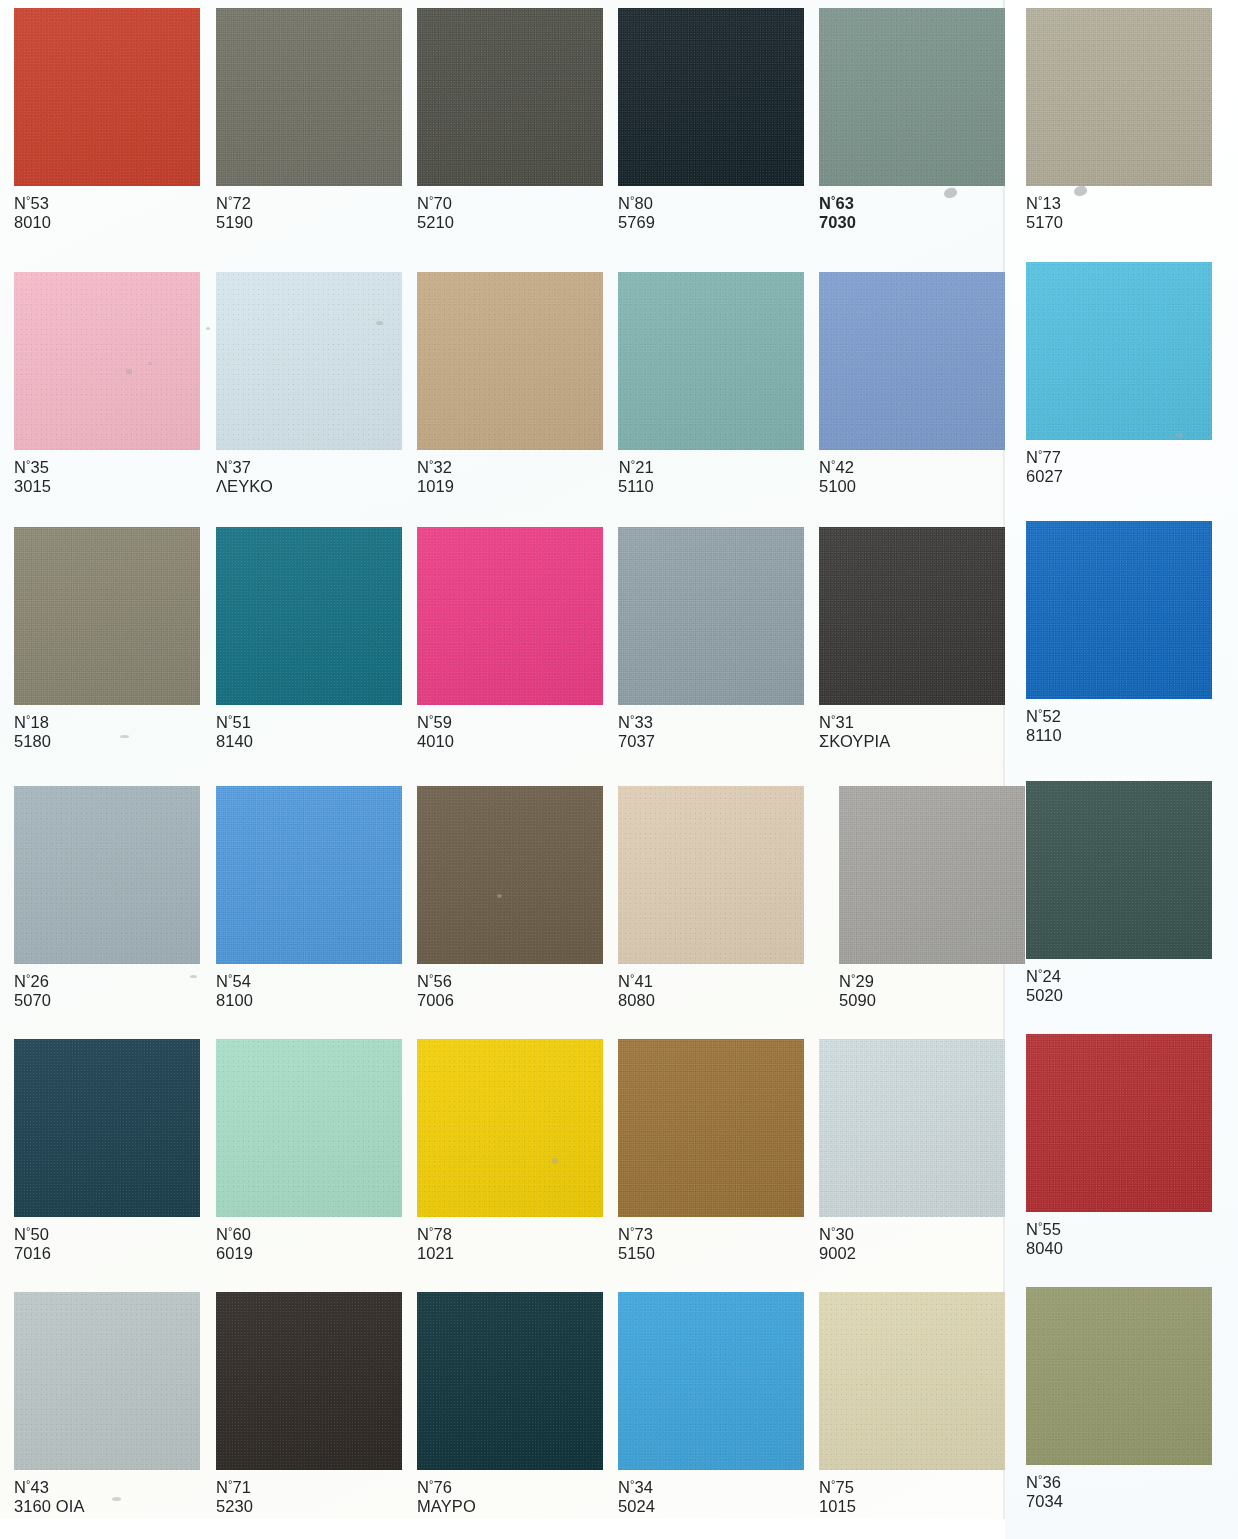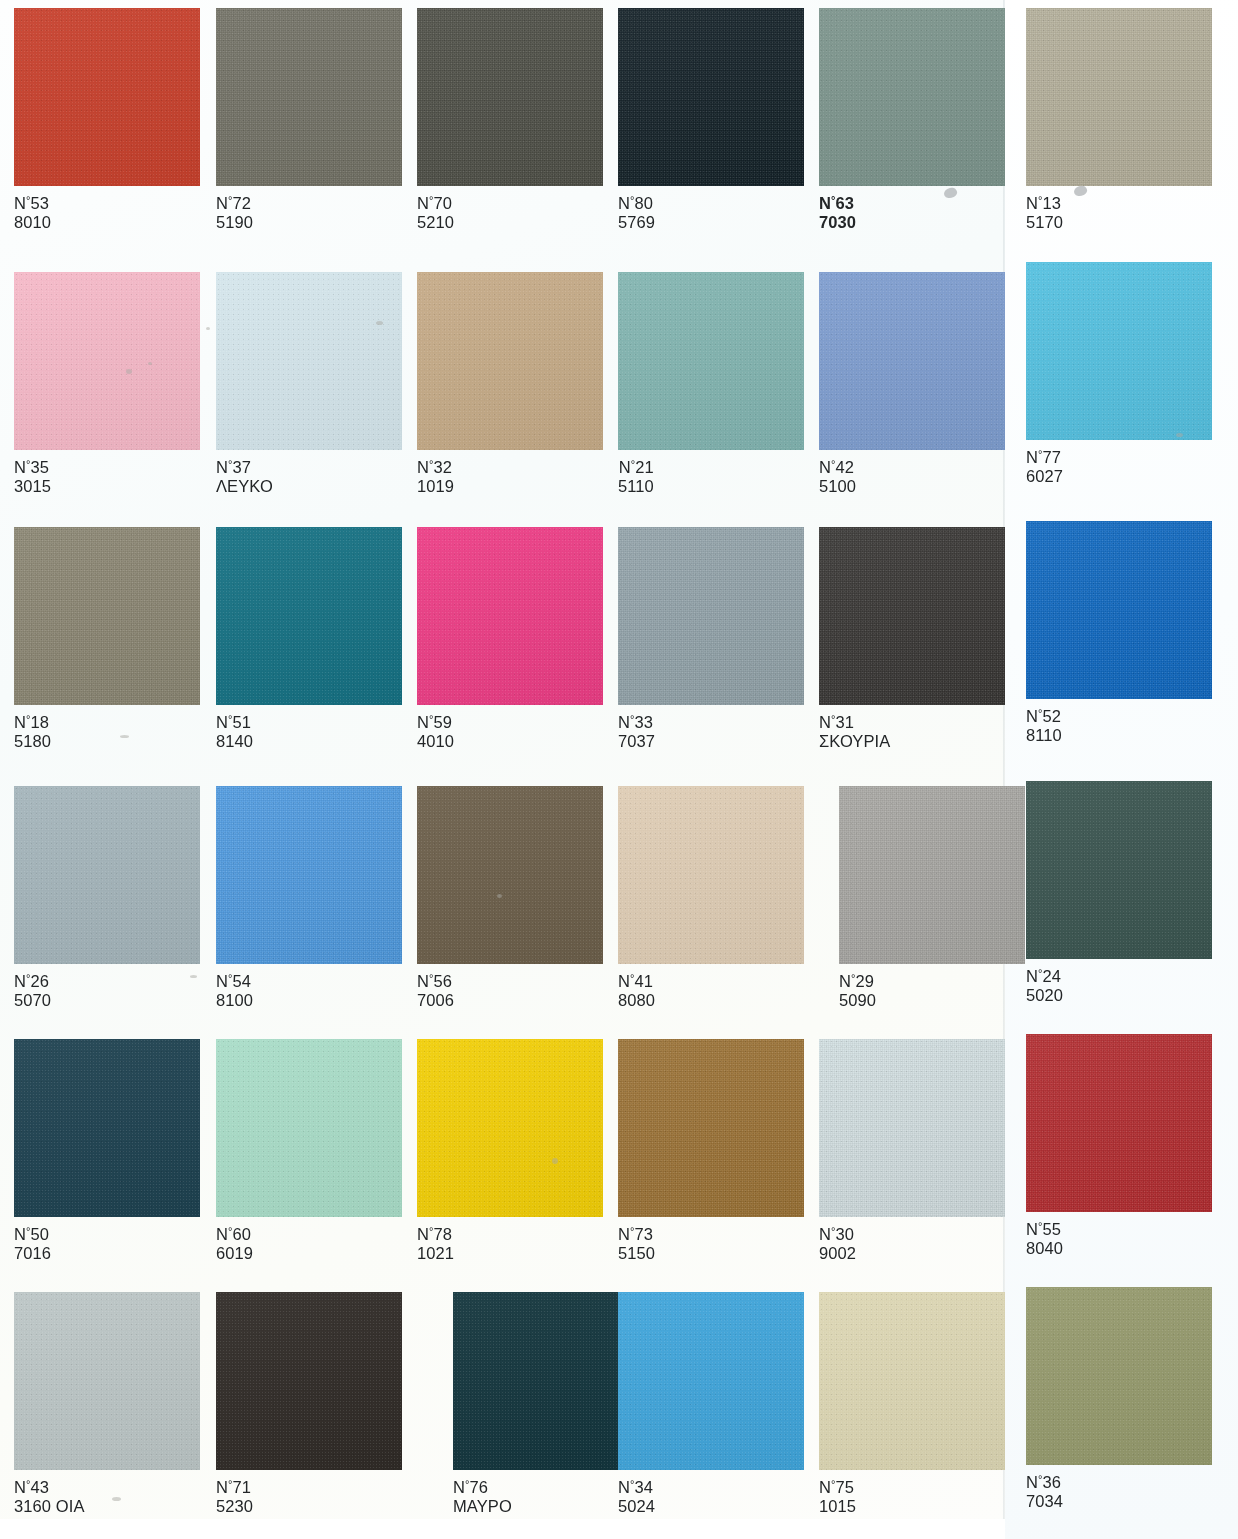--- a/index.html
+++ b/index.html
@@ -322,21 +322,21 @@
           <span class="ral">3160 OIA</span>
         </div>
       </div>
       <div class="cell" style="left: 216px; top: 1292px; width: 186px; height: 224px;">
         <div class="swatch smooth" style="width: 186px; height: 178px; background-color: rgb(47, 42, 38); background-image: radial-gradient(rgba(255, 255, 255, 0.1) 0.6px, rgba(0, 0, 0, 0) 0.7px), radial-gradient(rgba(0, 0, 0, 0.1) 0.6px, rgba(0, 0, 0, 0) 0.7px), linear-gradient(160deg, rgba(255, 255, 255, 0.055), rgba(0, 0, 0, 0.055));"></div>
         <div class="label" style="left: 0px; top: 186px;">
           <span class="code">N<sup>°</sup>71</span>
           <span class="ral">5230</span>
         </div>
       </div>
-      <div class="cell" style="left: 417px; top: 1292px; width: 160px; height: 224px; margin-left: 36px;">
+      <div class="cell" style="left: 417px; top: 1292px; width: 160px; height: 224px;">
         <div class="swatch smooth" style="width: 186px; height: 178px; background-color: rgb(18, 52, 60); background-image: radial-gradient(rgba(255, 255, 255, 0.1) 0.6px, rgba(0, 0, 0, 0) 0.7px), radial-gradient(rgba(0, 0, 0, 0.1) 0.6px, rgba(0, 0, 0, 0) 0.7px), linear-gradient(160deg, rgba(255, 255, 255, 0.055), rgba(0, 0, 0, 0.055));"></div>
         <div class="label" style="left: 0px; top: 186px;">
           <span class="code">N<sup>°</sup>76</span>
           <span class="ral">ΜΑΥΡΟ</span>
         </div>
       </div>
       <div class="cell" style="left: 618px; top: 1292px; width: 186px; height: 224px;">
         <div class="swatch smooth" style="width: 186px; height: 178px; background-color: rgb(63, 165, 219); background-image: radial-gradient(rgba(255, 255, 255, 0.1) 0.6px, rgba(0, 0, 0, 0) 0.7px), radial-gradient(rgba(0, 0, 0, 0.1) 0.6px, rgba(0, 0, 0, 0) 0.7px), linear-gradient(160deg, rgba(255, 255, 255, 0.055), rgba(0, 0, 0, 0.055));"></div>
         <div class="label" style="left: 0px; top: 186px;">
           <span class="code">N<sup>°</sup>34</span>

